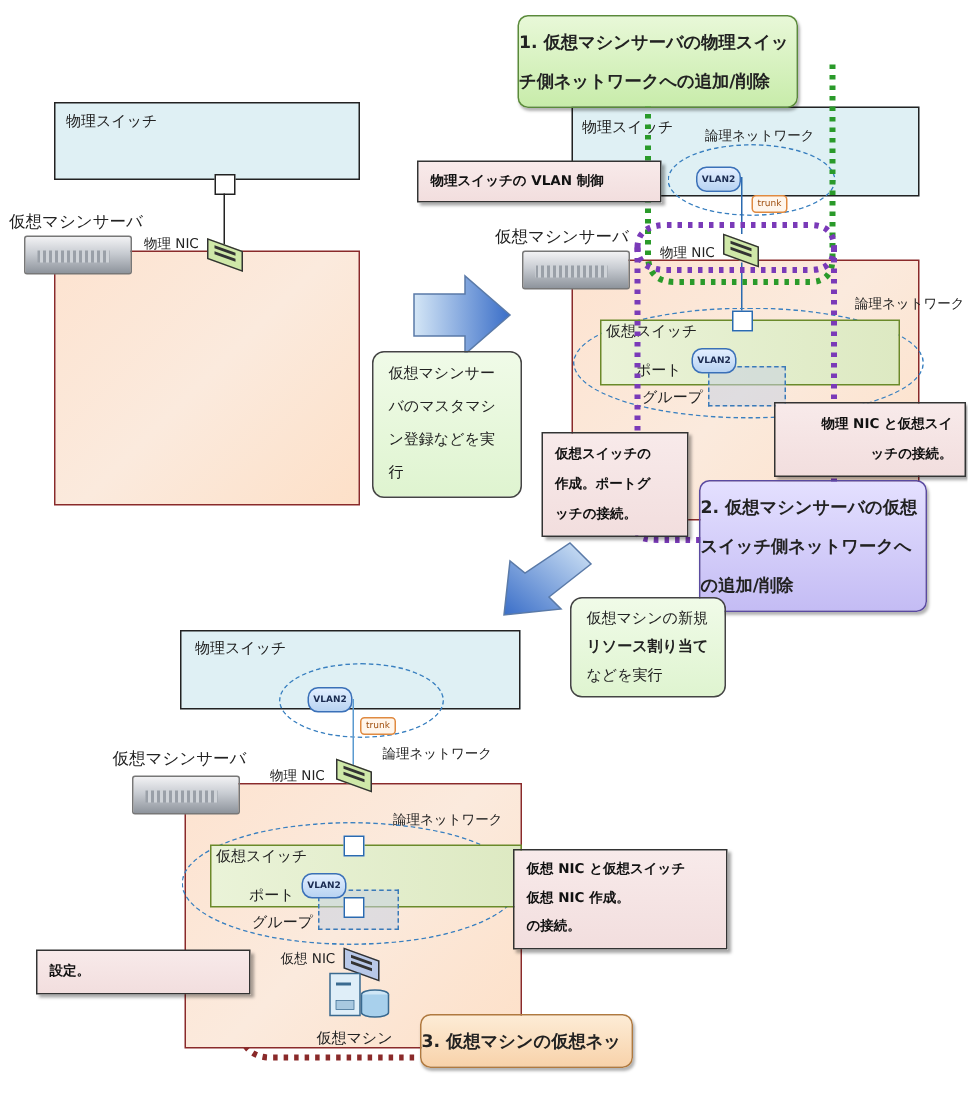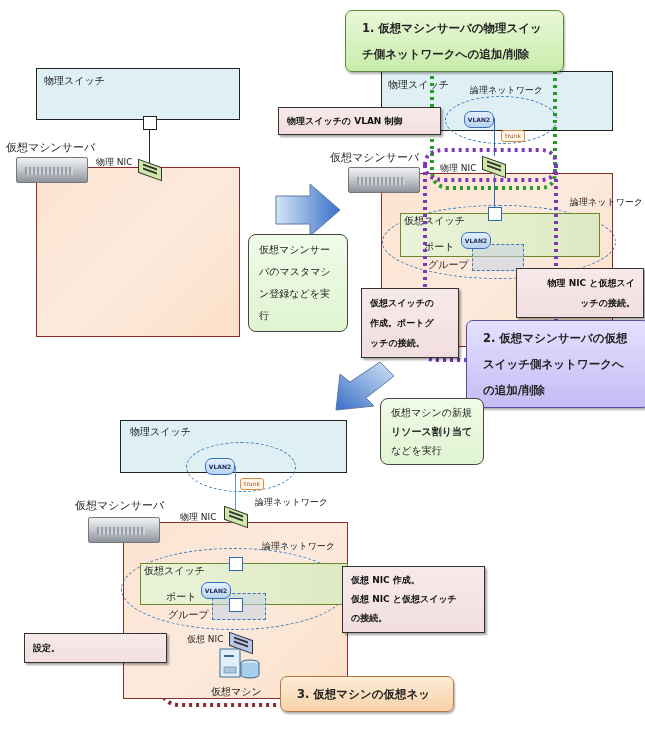--- a/index.html
+++ b/index.html
@@ -21,21 +21,21 @@
   .trunk { position:absolute; width:22px; height:10px; border:1px solid #e08a40; border-radius:3px;
            background:#fff6ec; font-size:6px; color:#a05010; line-height:10px; text-align:center; }
   .ellipse { position:absolute; border:1.3px dashed #3a80c0; border-radius:50%; }
   .callout { position:absolute; background:linear-gradient(180deg,#f8eaea,#f2dede);
              border:1px solid #333; box-shadow:2px 2px 2px rgba(0,0,0,0.35);
              font-size:9px; font-weight:bold; line-height:20px; padding:4px 8px; color:#111; }
   .note { position:absolute; background:linear-gradient(180deg,#f0fbe8,#dff4d0);
           border:1px solid #444; border-radius:8px; font-size:10px; line-height:22px;
           padding:4px 10px; color:#222; }
   .step { position:absolute; border-radius:7px; font-size:11.5px; font-weight:bold;
-          line-height:26px; padding:4px 16px; box-shadow:1px 2px 2px rgba(0,0,0,0.3); color:#222; }
+          line-height:26px; padding:4px 0; box-shadow:1px 2px 2px rgba(0,0,0,0.3); color:#222; }
   .step1 { background:linear-gradient(180deg,#e8f8d8,#c8ecaa); border:1px solid #5a8a3a; }
   .step2 { background:linear-gradient(180deg,#e4e0ff,#c4bcf4); border:1px solid #5a4aa0; }
   .step3 { background:linear-gradient(180deg,#fdecd6,#f8d2aa); border:1px solid #b07a40; }
   .server { position:absolute; width:70px; height:24px; border-radius:2px;
             background:linear-gradient(180deg,#f2f2f4 0%,#c8ccd2 45%,#8e949c 100%);
             border:1px solid #777; }
   .server::after { content:""; position:absolute; left:8px; right:14px; top:9px; height:8px;
                    background:repeating-linear-gradient(90deg,#9aa0a8 0 2px,#cfd3d8 2px 4px); }
   .nic { position:absolute; width:22px; height:12px; background:#cfe8a8;
          border:1px solid #333; transform:skewY(20deg); }
@@ -177,22 +177,22 @@
     <rect x="2" y="4" width="20" height="28" fill="#dfeef8" stroke="#3a6a90"></rect>
     <rect x="6" y="10" width="10" height="2" fill="#3a6a90"></rect>
     <rect x="6" y="22" width="12" height="6" fill="#a8c8e0" stroke="#3a6a90" stroke-width="0.5"></rect>
     <ellipse cx="32" cy="18" rx="9" ry="3" fill="#cfe6f6" stroke="#3a6a90"></ellipse>
     <path d="M23,18 L23,30 A9,3 0 0 0 41,30 L41,18" fill="#a8d0ec" stroke="#3a6a90"></path>
   </svg>
   <div class="lbl" style="left:211px;top:685px;">仮想マシン</div>
 </div>
 
 <div class="callout" style="left:342px;top:566px;width:125px;line-height:19px;">
+  <div>仮想 NIC と仮想スイッチ</div>
   <div>仮想 NIC 作成。</div>
-  <div>仮想 NIC と仮想スイッチ</div>
   <div>の接続。</div>
 </div>
 <div class="callout" style="left:24px;top:633px;width:125px;">
   <div>設定。</div>
 </div>
 <div class="step step3" style="left:280px;top:676px;width:140px;">
   <div>3. 仮想マシンの仮想ネッ</div>
 </div>
 
 </body></html>

